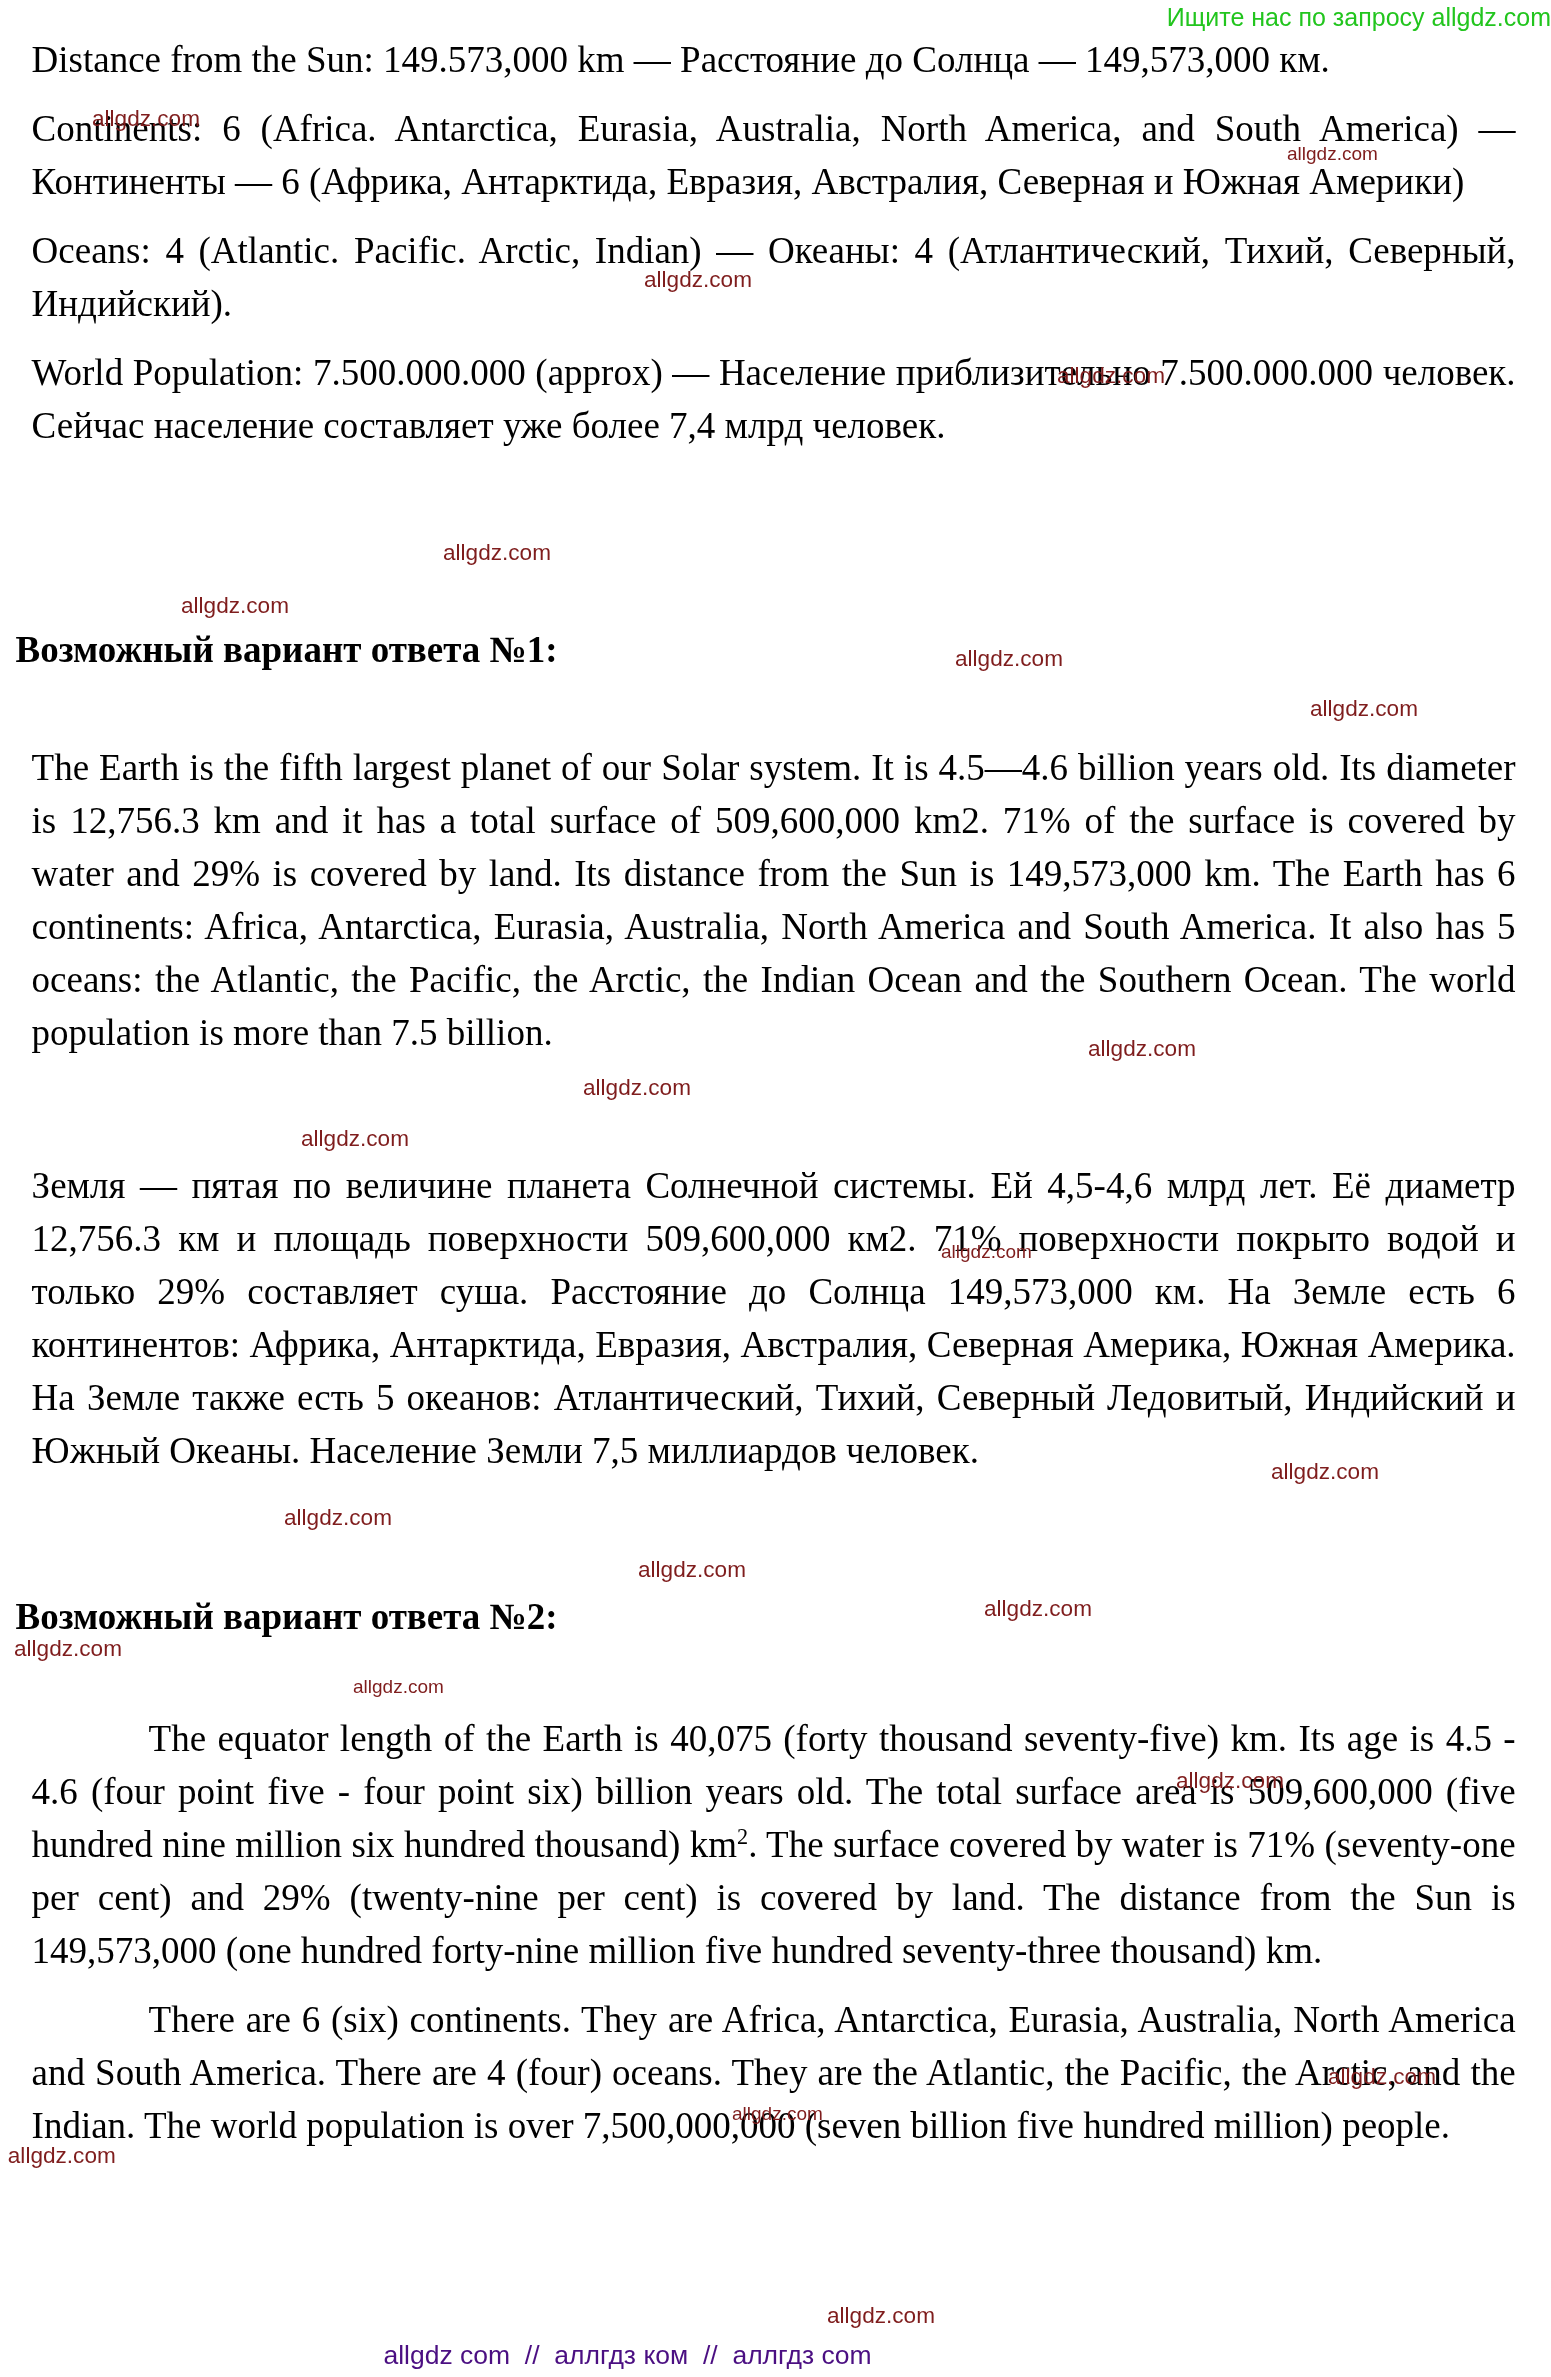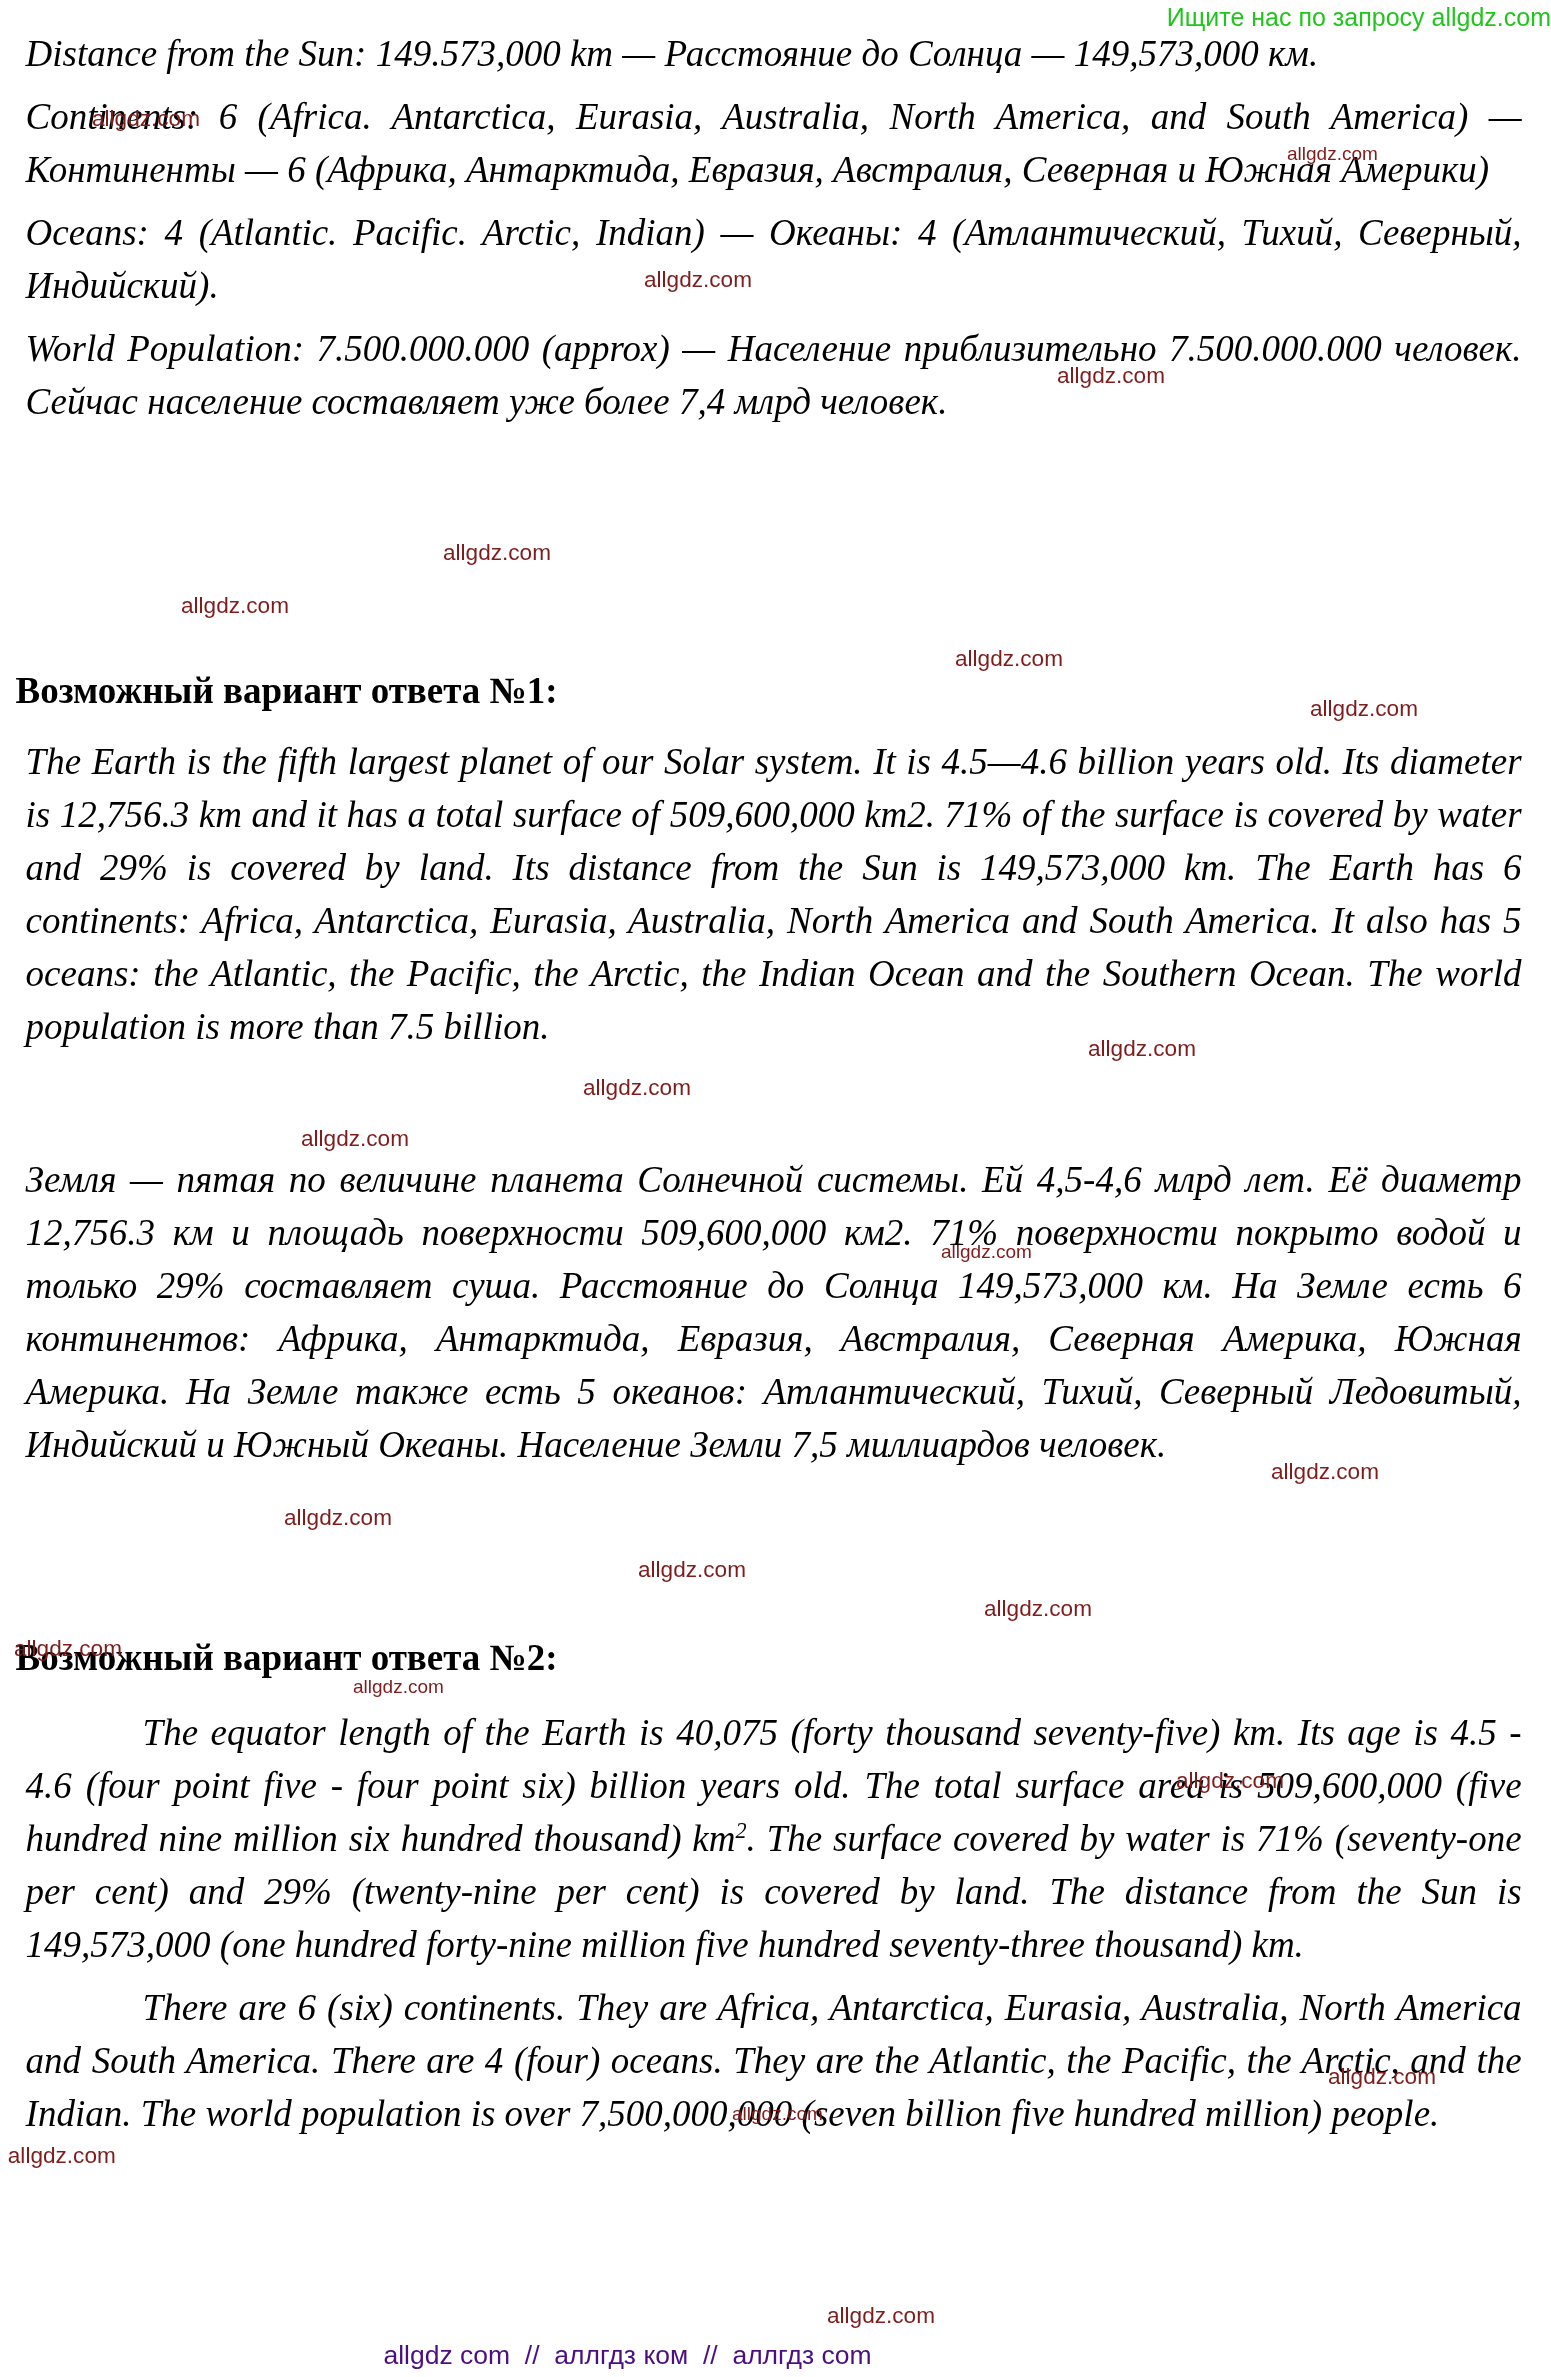--- a/index.html
+++ b/index.html
@@ -6,23 +6,23 @@
   body { width: 1551px; height: 2377px; position: relative; overflow: hidden;
          font-family: "Liberation Serif", "DejaVu Serif", serif; color: #000; }
   .top-banner { position: absolute; top: 0; left: 0; width: 1551px; text-align: right;
                 font-family: "Liberation Sans", "DejaVu Sans", sans-serif; font-size: 25px;
                 line-height: 34px; }
   .bottom-banner { position: absolute; top: 2337px; left: 0; width: 1255px; text-align: center;
                    font-family: "Liberation Sans", "DejaVu Sans", sans-serif; font-size: 26.5px;
                    line-height: 37px; white-space: pre; }
   .block { position: absolute; left: 15.6px; width: 1516px; font-size: 37px; line-height: 53px;
            text-align: justify; }
-  .block p { margin: 10px; font-style: italic; }
+  .block p { margin: 16px; }
   .indent { text-indent: 117px; }
-  .heading { position: absolute; left: 15.6px; font-size: 37px; font-weight: bold; line-height: 52px; margin-top: 41px; }
+  .heading { position: absolute; left: 15.6px; font-size: 37px; font-weight: bold; line-height: 52px; }
   .wm { position: absolute; font-family: "Liberation Sans", "DejaVu Sans", sans-serif;
         font-size: 22.6px; color: #7f1d1d; white-space: nowrap; line-height: 25px; }
   .wm.small { font-size: 19px; line-height: 20px; }
   sup { font-size: 60%; line-height: 0; vertical-align: super; }
 </style>
 </head>
 <body>
 
 <div class="top-banner" style="color:#22c51e">Ищите нас по запросу allgdz.com</div>
 

